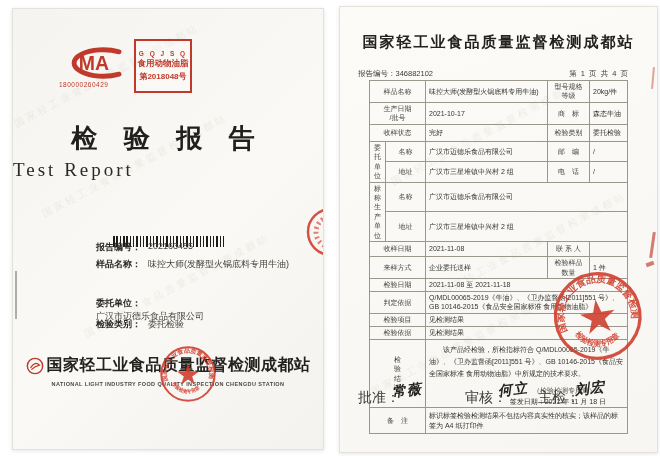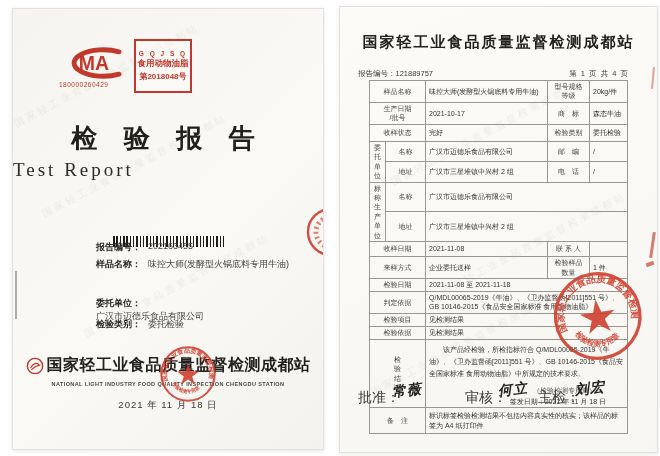--- a/index.html
+++ b/index.html
@@ -117,21 +117,20 @@
   </div>
 
   <div class="abs footer-line">
     <svg width="18" height="18" viewBox="0 0 20 20">
       <circle cx="10" cy="10" r="8.5" fill="none" stroke="#c0392b" stroke-width="1.6"></circle>
       <path d="M 5 12 Q 10 4 15 9 Q 10 10 6 14" fill="none" stroke="#c0392b" stroke-width="1.4"></path>
     </svg>
     <span class="footer-cn">国家轻工业食品质量监督检测成都站</span>
   </div>
   <div class="abs footer-en">NATIONAL LIGHT INDUSTRY FOOD QUALITY INSPECTION CHENGDU STATION</div>
-  <div class="abs footer-date">2021 年 11 月 18 日</div>
 
   <div class="seal" style="left:146px;top:336px;">
     <svg width="58" height="58" viewBox="0 0 100 100">
       <circle cx="50" cy="50" r="46" fill="none" stroke="#cf3b2a" stroke-width="3.5"></circle>
       <path id="sl1t" d="M 15 62 A 37 37 0 1 1 85 62" fill="none"></path>
       <text font-size="10.5" fill="#cf3b2a" font-weight="bold">
         <textPath href="#sl1t" textLength="168" lengthAdjust="spacingAndGlyphs">国家轻工业食品质量监督检测成都站</textPath>
       </text>
       <path fill="#cf3b2a" d="M50,32 L54.5,45.9 L69,45.8 L57.2,54.3 L61.8,68.2 L50,59.6 L38.2,68.2 L42.8,54.3 L31,45.8 L45.5,45.9 Z"></path>
       <path id="sl1b" d="M 23 66 A 30 30 0 0 0 77 66" fill="none"></path>
@@ -148,21 +147,21 @@
     </svg>
   </div>
 </div>
 
 <div class="page page-right">
   <div class="wm" style="left:40px;top:120px;">国家轻工业食品质量监督检测成都站</div>
   <div class="wm" style="left:90px;top:230px;">国家轻工业食品质量监督检测成都站</div>
   <div class="wm" style="left:20px;top:330px;">国家轻工业食品质量监督检测成都站</div>
 
   <div class="abs r-title1">国家轻工业食品质量监督检测成都站</div>
-  <div class="abs r-repno">报告编号：121889757</div>
+  <div class="abs r-repno">报告编号：346882102</div>
   <div class="abs r-pageinfo">第 1 页 共 4 页</div>
 
   <table class="rpt">
     <colgroup>
         <col style="width:16px">
         <col style="width:40px">
         <col style="width:122px">
         <col style="width:42px">
         <col style="width:38px">
       </colgroup>

